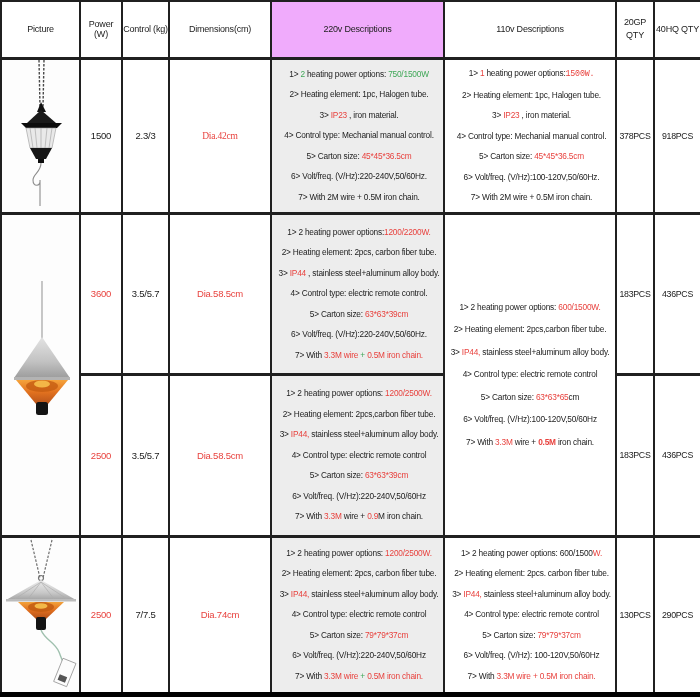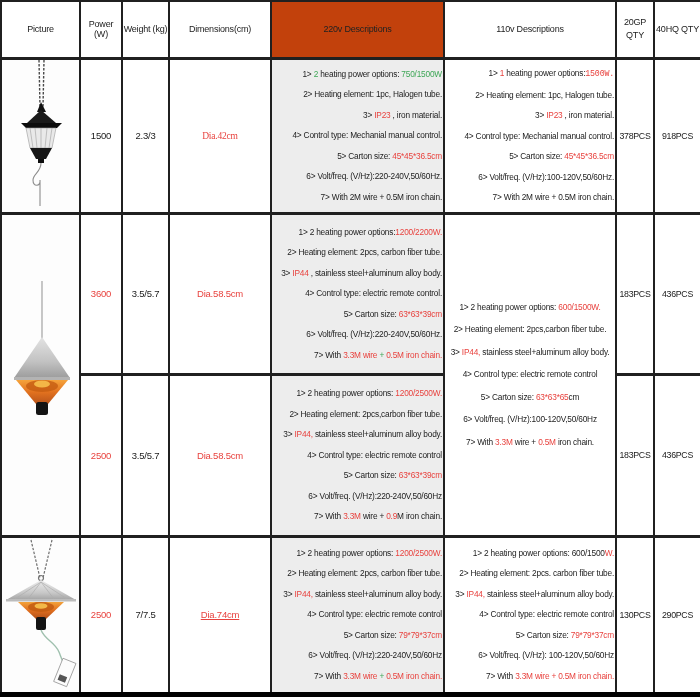--- a/index.html
+++ b/index.html
@@ -2,24 +2,24 @@
 <html><head>
 <meta charset="utf-8">
 <style>
   html,body{margin:0;padding:0;background:#fff;}
   body{width:700px;font-family:"Liberation Sans","DejaVu Sans",sans-serif;color:#1a1a1a;}
   table{border-collapse:collapse;table-layout:fixed;width:700px;background:#fff;
         border:2px solid #161616;border-bottom:5px solid #000;}
   td,th{border:2px solid #202020;padding:0;overflow:hidden;vertical-align:middle;text-align:center;}
   tr.sec td, tr.sec th{border-top-width:3px;}
   th{font-weight:normal;font-size:9px;letter-spacing:-0.2px;color:#222;}
-  .hdr-gray{background:#c2410c;}
+  .hdr-gray{background:#f0abfc;}
   .col220{background:#ededed;}
   .qty-hdr{white-space:normal;line-height:13px;}
-  .desc{font-size:8.3px;letter-spacing:-0.2px;line-height:20.5px;text-align:right;
+  .desc{font-size:8.3px;letter-spacing:-0.2px;line-height:20.5px;text-align:center;
         padding:2px 1px 2px 4px;color:#222;}
   .desc .rich-line{white-space:nowrap;overflow:hidden;}
   .desc-center{text-align:center;line-height:22.5px;padding:2px 1px;}
   .num{font-size:9.5px;letter-spacing:-0.2px;}
   .qty{font-size:8.8px;letter-spacing:-0.3px;}
   .pic-cell{background:#fdfdfd;}
   .pic-top{vertical-align:top;}
   svg{display:block;margin:0 auto;}
 </style>
 </head>
@@ -34,21 +34,21 @@
     <col style="width:173px">
       <col style="width:172px">
       <col style="width:38px">
       <col style="width:47px">
   </colgroup>
 
   <tbody>
       <tr style="height:57px">
     <th>Picture</th>
     <th>Power (W)</th>
-    <th>Weight (kg)</th>
+    <th>Control (kg)</th>
     <th>Dimensions(cm)</th>
     <th class="hdr-gray">220v Descriptions</th>
     <th>110v Descriptions</th>
     <th class="qty-hdr">20GP QTY</th>
     <th class="qty-hdr">40HQ QTY</th>
   </tr>
 
   <tr style="height:155px" class="sec">
     <td class="pic-cell pic-top">
       <svg width="70" height="148" viewBox="0 0 70 148">
@@ -139,21 +139,21 @@
           <div class="rich-line"><span>6&gt; Volt/freq. (V/Hz):220-240V,50/60Hz.</span></div>
           <div class="rich-line"><span>7&gt; With </span><span style="color: rgb(232, 66, 62);">3.3M wire</span><span style="color: rgb(63, 167, 87);"> + </span><span style="color: rgb(232, 66, 62);">0.5M iron chain.</span></div>
         </td>
     <td class="desc desc-center" rowspan="2">
           <div class="rich-line"><span>1&gt; 2 heating power options: </span><span style="color: rgb(232, 66, 62);">600/1500W.</span></div>
           <div class="rich-line"><span>2&gt; Heating element: 2pcs,carbon fiber tube.</span></div>
           <div class="rich-line"><span>3&gt; </span><span style="color: rgb(232, 66, 62);">IP44,</span><span> stainless steel+aluminum alloy body.</span></div>
           <div class="rich-line"><span>4&gt; Control type: electric remote control</span></div>
           <div class="rich-line"><span>5&gt; Carton size: </span><span style="color: rgb(232, 66, 62);">63*63*65</span><span>cm</span></div>
           <div class="rich-line"><span>6&gt; Volt/freq. (V/Hz):100-120V,50/60Hz</span></div>
-          <div class="rich-line"><span>7&gt; With </span><span style="color: rgb(232, 66, 62);">3.3M</span><span> wire + </span><span style="color: rgb(232, 66, 62);">0.5M</span><span> iron chain.</span></div>
+          <div class="rich-line"><span>7&gt; With </span><span style="color: rgb(232, 66, 62);">3.3M</span><span> wire + </span><span style="color: rgb(232, 66, 62); font-weight: bold;">0.5M</span><span> iron chain.</span></div>
         </td>
     <td class="qty">183PCS</td>
     <td class="qty">436PCS</td>
   </tr>
 
   <tr style="height:162px" class="sec">
     <td class="num">
           <div class="rich-line"><span style="color: rgb(232, 66, 62);">2500</span></div>
         </td>
     <td class="num">3.5/5.7</td>
@@ -208,21 +208,21 @@
           <rect x="55" y="122" width="14" height="25" fill="#fcfcfc" stroke="#9a9a9a" stroke-width="0.8"></rect>
           <rect x="58" y="138" width="8" height="6" fill="#555"></rect>
         </g>
       </svg>
     </td>
     <td class="num">
           <div class="rich-line"><span style="color: rgb(232, 66, 62);">2500</span></div>
         </td>
     <td class="num">7/7.5</td>
     <td class="num">
-          <div class="rich-line"><span style="color: rgb(232, 66, 62); text-decoration: underline;">Dia.74cm</span></div>
+          <div class="rich-line"><span style="color: rgb(232, 66, 62);">Dia.74cm</span></div>
         </td>
     <td class="desc col220">
           <div class="rich-line"><span>1&gt; 2 heating power options: </span><span style="color: rgb(232, 66, 62);">1200/2500W.</span></div>
           <div class="rich-line"><span>2&gt; Heating element: 2pcs, carbon fiber tube.</span></div>
           <div class="rich-line"><span>3&gt; </span><span style="color: rgb(232, 66, 62);">IP44,</span><span> stainless steel+aluminum alloy body.</span></div>
           <div class="rich-line"><span>4&gt; Control type: electric remote control</span></div>
           <div class="rich-line"><span>5&gt; Carton size: </span><span style="color: rgb(232, 66, 62);">79*79*37cm</span></div>
           <div class="rich-line"><span>6&gt; Volt/freq. (V/Hz):220-240V,50/60Hz</span></div>
           <div class="rich-line"><span>7&gt; With </span><span style="color: rgb(232, 66, 62);">3.3M wire</span><span style="color: rgb(63, 167, 87);"> + </span><span style="color: rgb(232, 66, 62);">0.5M iron chain.</span></div>
         </td>

